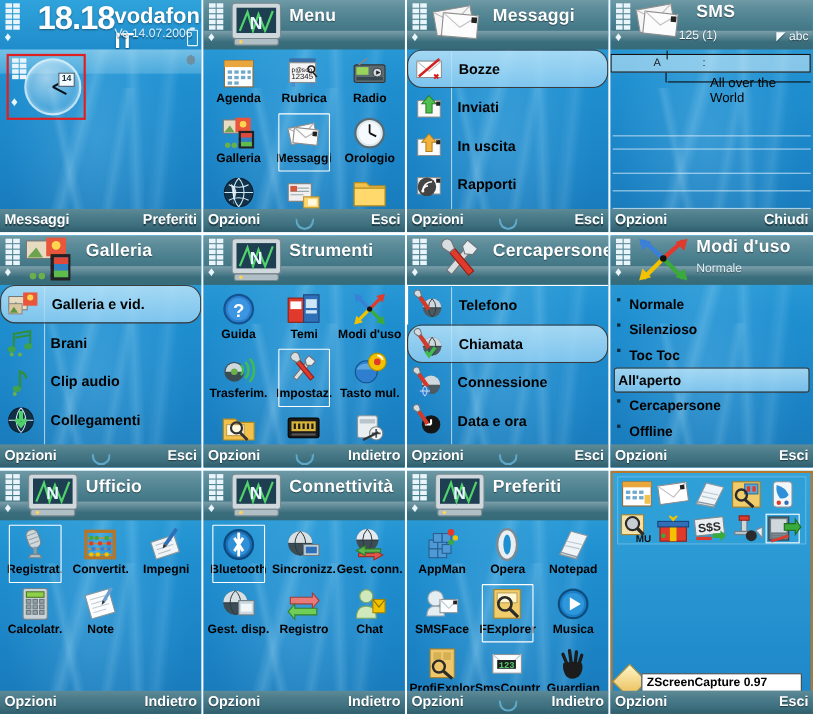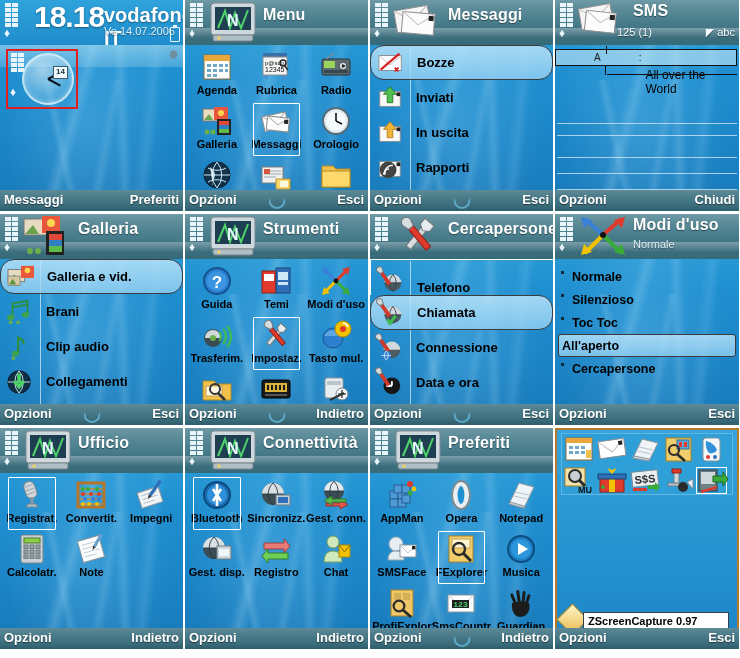--- a/index.html
+++ b/index.html
@@ -60,21 +60,21 @@
   .applabel{margin-top:1px;color:#000;font-size:11px;font-weight:bold;line-height:12px;
       white-space:nowrap;}
   
   .list{position:absolute;inset:0;}
   .list .divider{position:absolute;left:40px;top:2px;bottom:0;width:1px;background:rgba(255,255,255,.6);}
   .lrow{position:relative;height:35px;display:flex;align-items:center;}
   .lrow .li{width:40px;display:flex;align-items:center;justify-content:center;}
   .lrow .ltxt{margin-left:6px;color:#000;font-size:13px;font-weight:bold;}
   .lrow.sel{background:linear-gradient(180deg,rgba(190,230,250,.82),rgba(150,210,245,.78));
       border:1px solid #3b3b3b;border-radius:14px;box-sizing:border-box;}
-  .lrow.above-sel{border-left:1px solid #fff;border-top:1px solid #fff;align-items:flex-end;}
+  .lrow.above-sel{border-left:1px solid #fff;border-top:1px solid #fff;}
   
   .plist{position:absolute;left:0;right:0;top:6px;}
   .prow{position:relative;height:23px;display:flex;align-items:center;padding-left:6px;}
   .prow .dot{width:3px;height:3px;background:#0d2a3a;margin-right:8px;margin-bottom:8px;}
   .prow .ptxt{color:#000;font-size:12.5px;font-weight:bold;}
   .prow.sel{margin:0 3px;background:linear-gradient(180deg,rgba(190,230,250,.8),rgba(150,210,245,.75));
       border:1px solid #3b3b3b;border-radius:3px;box-sizing:border-box;padding-left:3px;}
   
   .idle-clock{position:absolute;left:6px;top:4px;width:68px;height:56px;border:2px solid #e02020;}
   .idle-band{position:absolute;left:0;right:0;top:0;height:22px;
@@ -934,20 +934,24 @@
           <span class="dot"></span>
           <span class="ptxt">Toc Toc</span>
         </div>
         <div class="prow sel">
           <span class="ptxt">All'aperto</span>
         </div>
         <div class="prow">
           <span class="dot"></span>
           <span class="ptxt">Cercapersone</span>
         </div>
+        <div class="prow">
+          <span class="dot"></span>
+          <span class="ptxt">Offline</span>
+        </div>
       </div>
     </div>
     <div class="softbar">
       <div class="sk-l">Opzioni</div>
       <div class="sk-r">Esci</div>
     </div>
   </div>
 
   <div class="phone">
     <div class="bg"></div>

